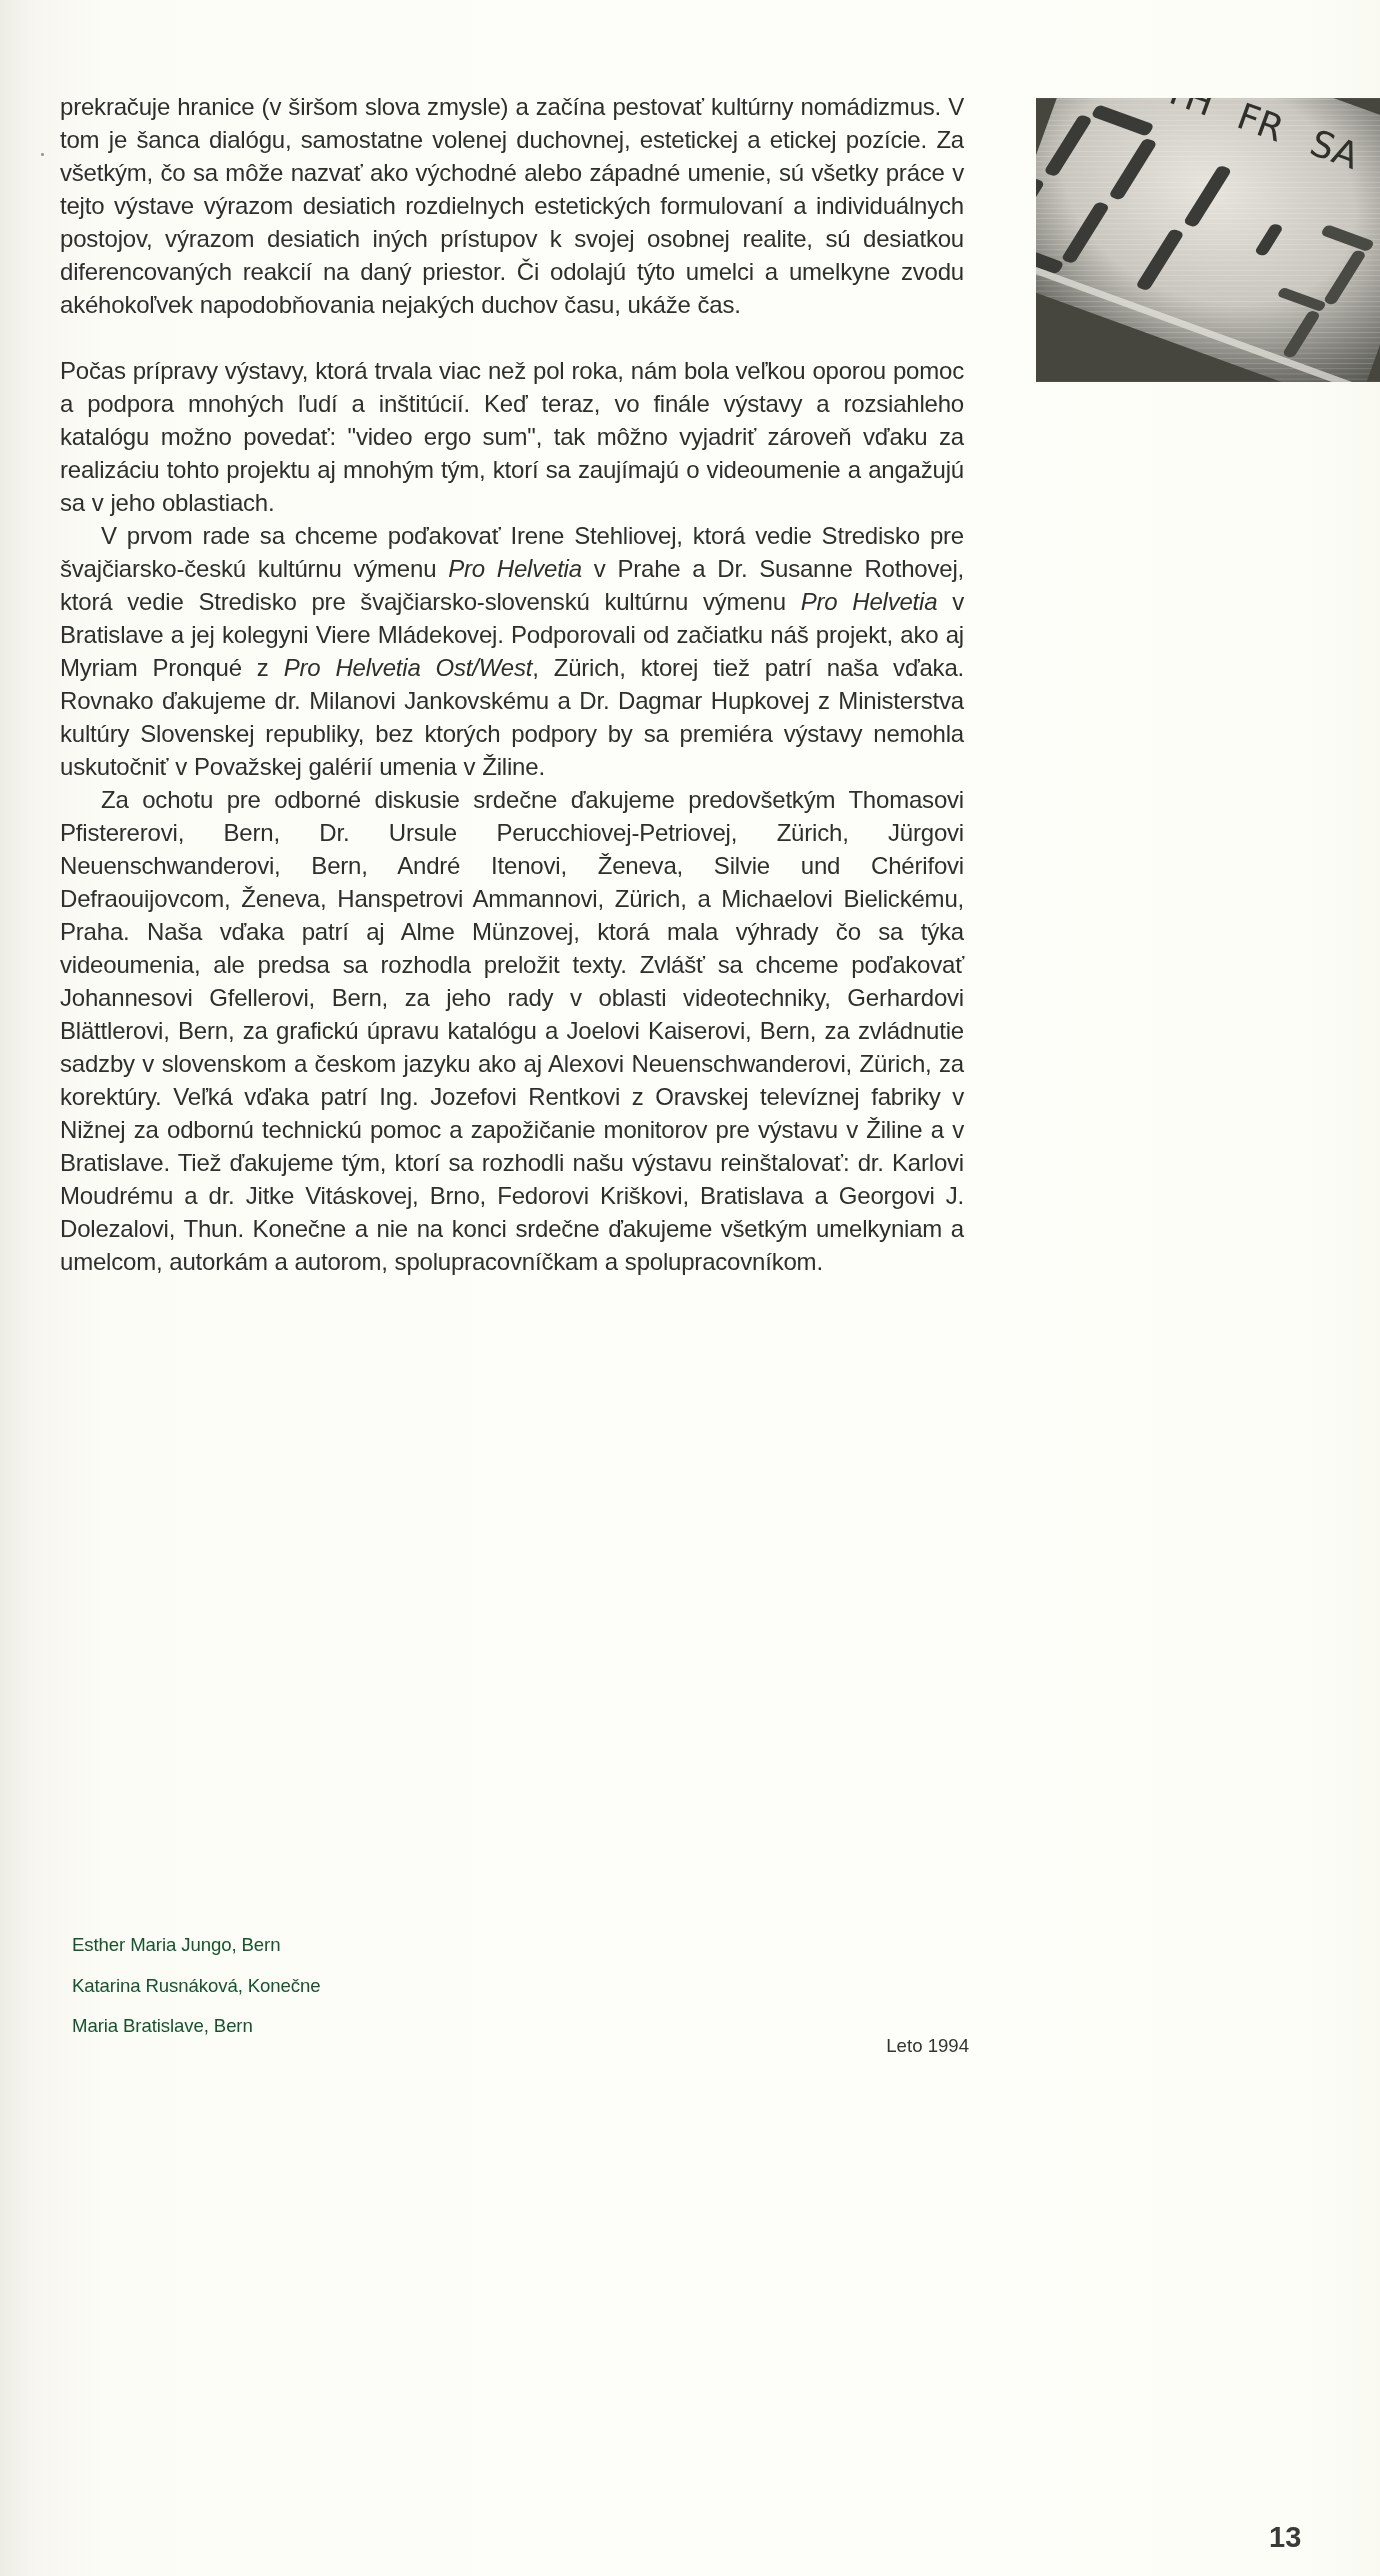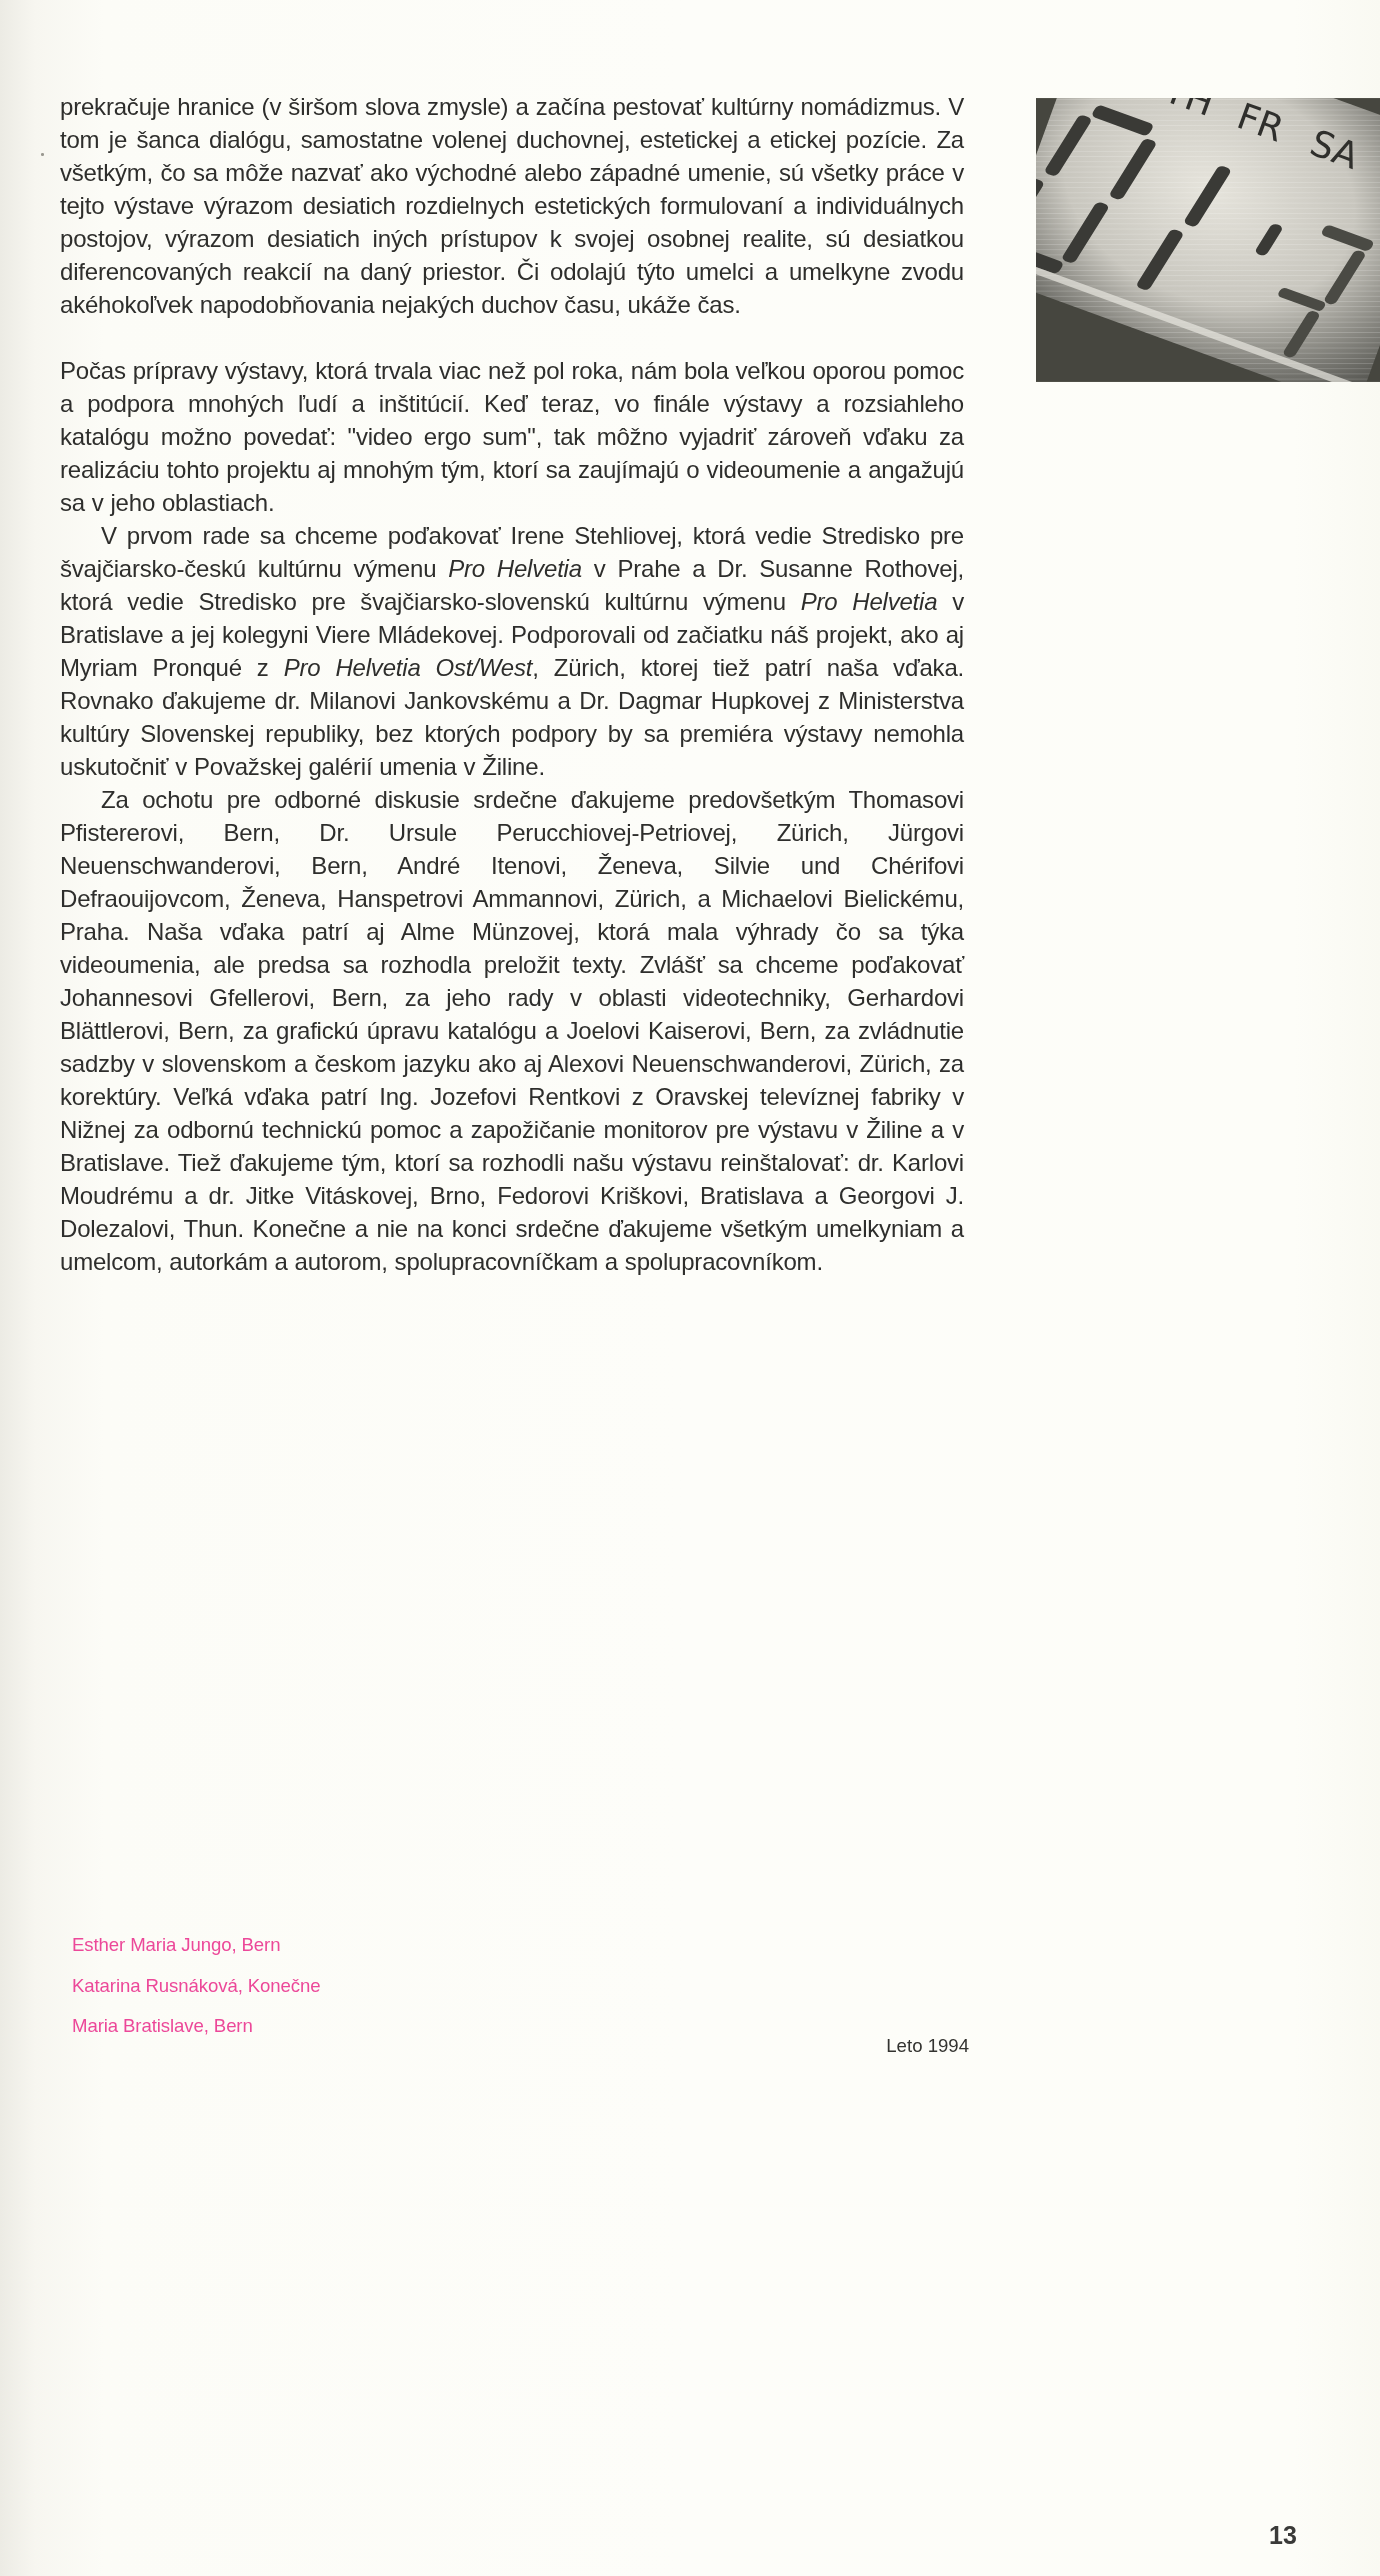--- a/index.html
+++ b/index.html
@@ -15,35 +15,35 @@
   .para {
     font-size: 24px; line-height: 33px; margin: 0;
     text-align: justify; text-align-last: left;
     letter-spacing: -0.2px; word-spacing: 0.4px;
     transform-origin: left top;
   }
   .para i { }
   .para.indent { text-indent: 41px; }
   .gap { height: 33px; }
   .sig {
-    position: absolute; left: 72px; font-size: 18.6px; color: #ec4899; letter-spacing: -0.1px;
+    position: absolute; left: 72px; font-size: 18.6px; color: #14532d; letter-spacing: -0.1px;
   }
   .season {
     position: absolute; right: 412px; font-size: 18.6px; color: #333330; margin-top: 20px;
   }
   .photo {
     position: absolute; left: 1036px; top: 98px; width: 345px; height: 284px;
     overflow: hidden; background: #9a9a94;
   }
   .photo svg { display: block; }
   .margin-dot {
     position: absolute; left: 41px; top: 153px; width: 2.6px; height: 2.6px; border-radius: 50%; background: #9a9890;
   }
   .page-num {
-    position: absolute; left: 1269px; top: 2521px; font-size: 25px; font-weight: bold; color: #3a3a38;
+    position: absolute; left: 1269px; top: 2521px; font-size: 29px; font-weight: bold; color: #3a3a38;
   }
 </style>
 </head>
 <body>
 
 <div class="margin-dot"></div>
 
 <div class="col">
   <p class="para"><span>prekračuje hranice (v širšom slova zmysle) a začína pestovať kultúrny nomádizmus. V tom je šanca dialógu, samostatne volenej duchovnej, estetickej a etickej pozície. Za všetkým, čo sa môže nazvať ako východné alebo západné umenie, sú všetky práce v tejto výstave výrazom desiatich rozdielnych estetických formulovaní a individuálnych postojov, výrazom desiatich iných prístupov k svojej osobnej realite, sú desiatkou diferencovaných reakcií na daný priestor. Či odolajú týto umelci a umelkyne zvodu akéhokoľvek napodobňovania nejakých duchov času, ukáže čas.</span></p>
   <div class="gap"></div>

